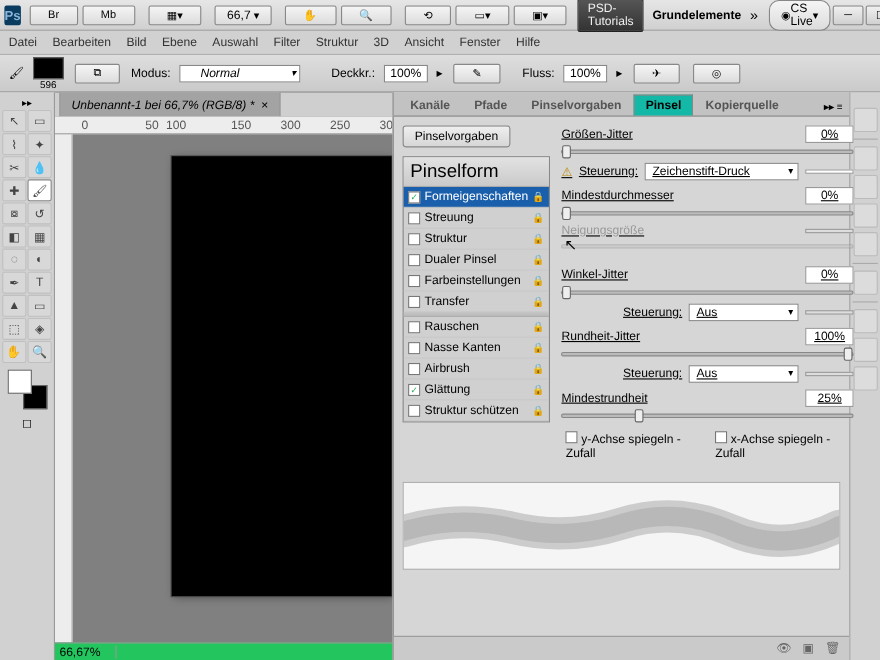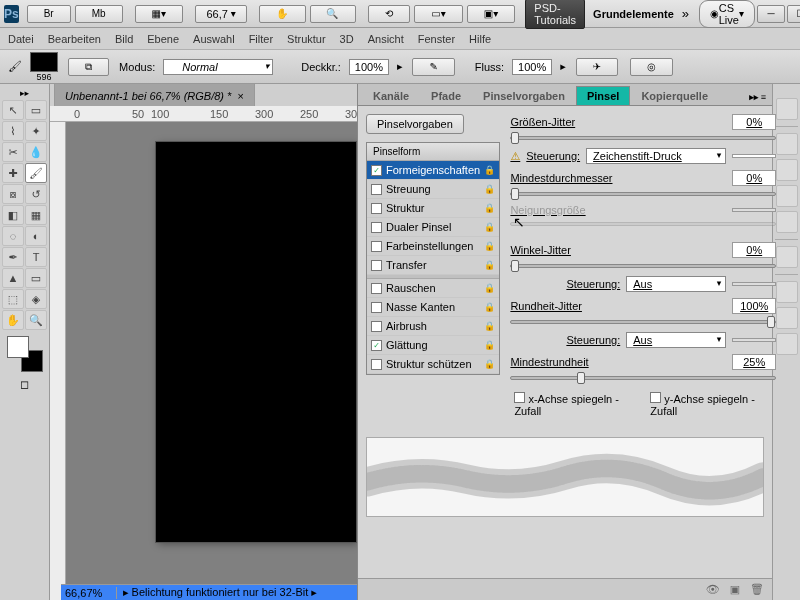--- a/index.html
+++ b/index.html
@@ -28,31 +28,31 @@
 .color-sw .fg{width:22px;height:22px;background:#fff;border:1px solid #666;position:absolute;top:0;left:0;}
 .color-sw .bg{width:22px;height:22px;background:#000;border:1px solid #666;position:absolute;bottom:0;right:0;}
 .doc-area{flex:1;background:#808080;position:relative;overflow:hidden;}
 .doc-tab{height:22px;background:#cfcfcf;display:flex;align-items:center;}
 .tab{background:#a3a3a3;padding:9px 10px;border:1px solid #999;border-bottom:none;margin-left:4px;font-size:11px;display:flex;align-items:center;gap:6px;font-style:italic;}
 .ruler-h{height:16px;background:#ededed;border-bottom:1px solid #aaa;position:relative;font-size:8px;color:#555;}
 .ruler-h span{position:absolute;top:2px;}
 .ruler-v{width:16px;background:#ededed;border-right:1px solid #aaa;float:left;height:100%;}
 .canvas-wrap{position:absolute;top:38px;left:16px;right:0;bottom:16px;overflow:hidden;}
 .canvas{position:absolute;top:20px;left:90px;width:200px;height:400px;background:#000;box-shadow:0 0 0 1px #555,2px 2px 8px rgba(0,0,0,.4);}
-.scroll-h{position:absolute;bottom:0;left:11px;right:0;height:16px;background:#3b82f6;border-top:1px solid #999;display:flex;align-items:center;font-size:10px;}
+.scroll-h{position:absolute;bottom:0;left:0;right:0;height:16px;background:#22c55e;border-top:1px solid #999;display:flex;align-items:center;font-size:10px;gap:44px;}
 .scroll-h .zoom{width:56px;border-right:1px solid #999;padding-left:4px;}
 .panel{width:415px;background:#d6d6d6;border-left:1px solid #888;position:relative;}
 .panel-tabs{height:22px;background:#c2c2c2;display:flex;align-items:flex-end;border-bottom:1px solid #888;padding-left:4px;gap:0;font-weight:bold;}
 .ptab{padding:3px 10px;font-size:11px;color:#555;border:1px solid transparent;border-bottom:none;}
 .ptab.active{background:#14b8a6;border-color:#888;color:#000;}
 .panel-body{padding:8px;display:flex;gap:10px;}
 .left-col{width:135px;}
 .btn{border:1px solid #888;background:linear-gradient(#efefef,#d6d6d6);padding:3px 10px;border-radius:3px;font-size:11px;display:inline-block;margin-bottom:8px;}
 .list-box{border:1px solid #888;background:#d0d0d0;}
-.list-hdr{background:linear-gradient(#e2e2e2,#cacaca);padding:3px 6px;font-size:10px;border-bottom:1px solid #aaa;}
+.list-hdr{background:linear-gradient(#e2e2e2,#cacaca);padding:3px 6px;font-size:17px;border-bottom:1px solid #aaa;}
 .list-item{padding:3px 4px;font-size:11px;display:flex;align-items:center;gap:4px;border-bottom:1px solid #c8c8c8;}
 .list-item.sel{background:#1a5fab;color:#fff;}
 .chk{width:11px;height:11px;border:1px solid #777;background:#fff;display:inline-flex;align-items:center;justify-content:center;font-size:8px;}
 .chk.on::after{content:"✓";color:#2a5;}
 .lock{margin-left:auto;font-size:9px;color:#777;}
 .list-item.sel .lock{color:#dde;}
 .right-col{flex:1;}
 .ctrl-row{display:flex;align-items:center;gap:6px;margin-bottom:6px;font-size:11px;text-decoration:underline;}
 .ctrl-row .lab{flex:1;}
 .val{border:1px solid #999;background:#fff;width:44px;text-align:center;padding:1px 0;}
@@ -185,21 +185,20 @@
       <span style="left:205px">300</span>
       <span style="left:250px">250</span>
       <span style="left:295px">300</span>
     </div>
     <div class="ruler-v"></div>
     <div class="canvas-wrap">
       <div class="canvas"></div>
     </div>
     <div class="scroll-h">
       <div class="zoom">66,67%</div>
-      <span style="padding-left:6px">▸ <span>Belichtung funktioniert nur bei 32-Bit</span> ▸</span>
     </div>
   </div>
 
   <div class="panel">
     <div class="panel-tabs">
       <div class="ptab">Kanäle</div>
       <div class="ptab">Pfade</div>
       <div class="ptab">Pinselvorgaben</div>
       <div class="ptab active">Pinsel</div>
       <div class="ptab">Kopierquelle</div>
@@ -324,22 +323,22 @@
             <span class="val" style="background:#ddd"></span>
           </div>
         <div class="ctrl-row">
             <span class="lab">Mindestrundheit</span>
             <span class="val">25%</span>
           </div>
         <div class="slider">
             <div class="thumb" style="left:25%"></div>
           </div>
         <div class="footer-row">
+          <label><span class="chk"></span> <span>y-Achse spiegeln - Zufall</span></label>
           <label><span class="chk"></span> <span>x-Achse spiegeln - Zufall</span></label>
-          <label><span class="chk"></span> <span>y-Achse spiegeln - Zufall</span></label>
         </div>
       </div>
     </div>
     <div class="preview">
       <svg width="100%" height="100%" viewBox="0 0 400 80" preserveAspectRatio="none">
         <path d="M0,45 Q50,30 100,42 T200,38 T300,44 T400,40" stroke="#bbb" stroke-width="30" fill="none" stroke-linecap="round" opacity="0.7"></path>
         <path d="M0,45 Q50,30 100,42 T200,38 T300,44 T400,40" stroke="#aaa" stroke-width="18" fill="none" stroke-linecap="round" stroke-dasharray="1 2" opacity="0.6"></path>
       </svg>
     </div>
     <div class="panel-footer">

